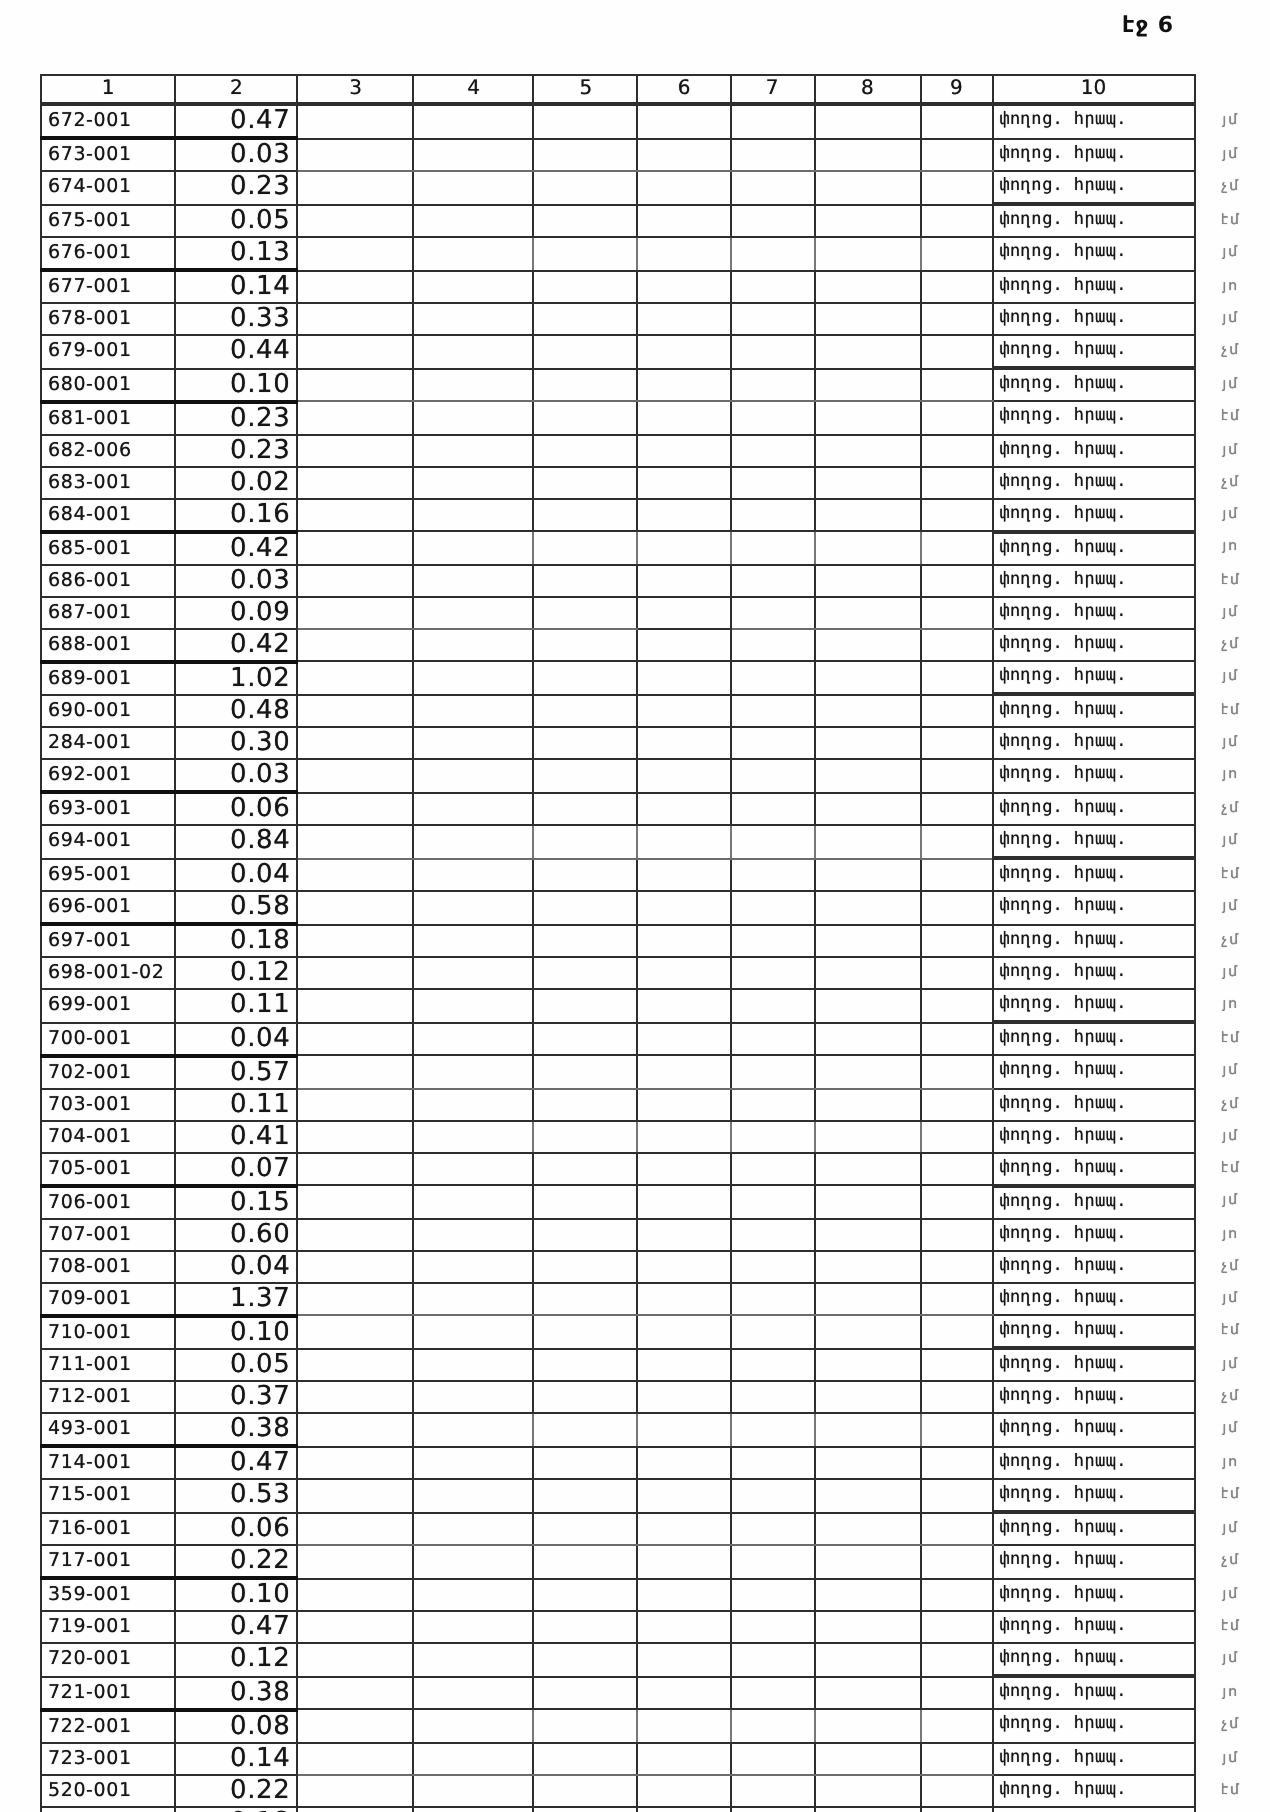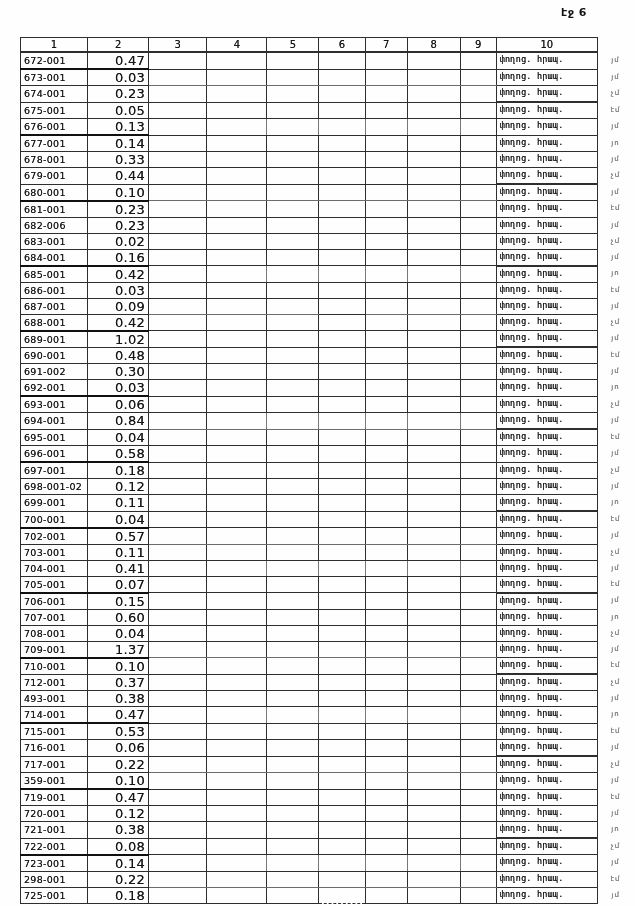--- a/index.html
+++ b/index.html
@@ -341,21 +341,21 @@
     <td></td>
     <td></td>
     <td></td>
     <td></td>
     <td></td>
     <td></td>
     <td class="c-land">փողոց. հրապ.</td>
     <td class="c-margin">էմ</td>
   </tr>
       <tr>
-    <td class="c-id">691-002</td>
+    <td class="c-id">284-001</td>
     <td class="c-area">0.30</td>
     <td></td>
     <td></td>
     <td></td>
     <td></td>
     <td></td>
     <td></td>
     <td></td>
     <td class="c-land">փողոց. հրապ.</td>
     <td class="c-margin">յմ</td>
@@ -588,20 +588,33 @@
     <td></td>
     <td></td>
     <td></td>
     <td></td>
     <td></td>
     <td></td>
     <td class="c-land">փողոց. հրապ.</td>
     <td class="c-margin">էմ</td>
   </tr>
       <tr>
+    <td class="c-id">711-001</td>
+    <td class="c-area">0.05</td>
+    <td></td>
+    <td></td>
+    <td></td>
+    <td></td>
+    <td></td>
+    <td></td>
+    <td></td>
+    <td class="c-land">փողոց. հրապ.</td>
+    <td class="c-margin">յմ</td>
+  </tr>
+      <tr>
     <td class="c-id">712-001</td>
     <td class="c-area">0.37</td>
     <td></td>
     <td></td>
     <td></td>
     <td></td>
     <td></td>
     <td></td>
     <td></td>
     <td class="c-land">փողոց. հրապ.</td>
@@ -744,21 +757,21 @@
     <td></td>
     <td></td>
     <td></td>
     <td></td>
     <td></td>
     <td></td>
     <td class="c-land">փողոց. հրապ.</td>
     <td class="c-margin">յմ</td>
   </tr>
       <tr>
-    <td class="c-id">298-001</td>
+    <td class="c-id">520-001</td>
     <td class="c-area">0.22</td>
     <td></td>
     <td></td>
     <td></td>
     <td></td>
     <td></td>
     <td></td>
     <td></td>
     <td class="c-land">փողոց. հրապ.</td>
     <td class="c-margin">էմ</td>

